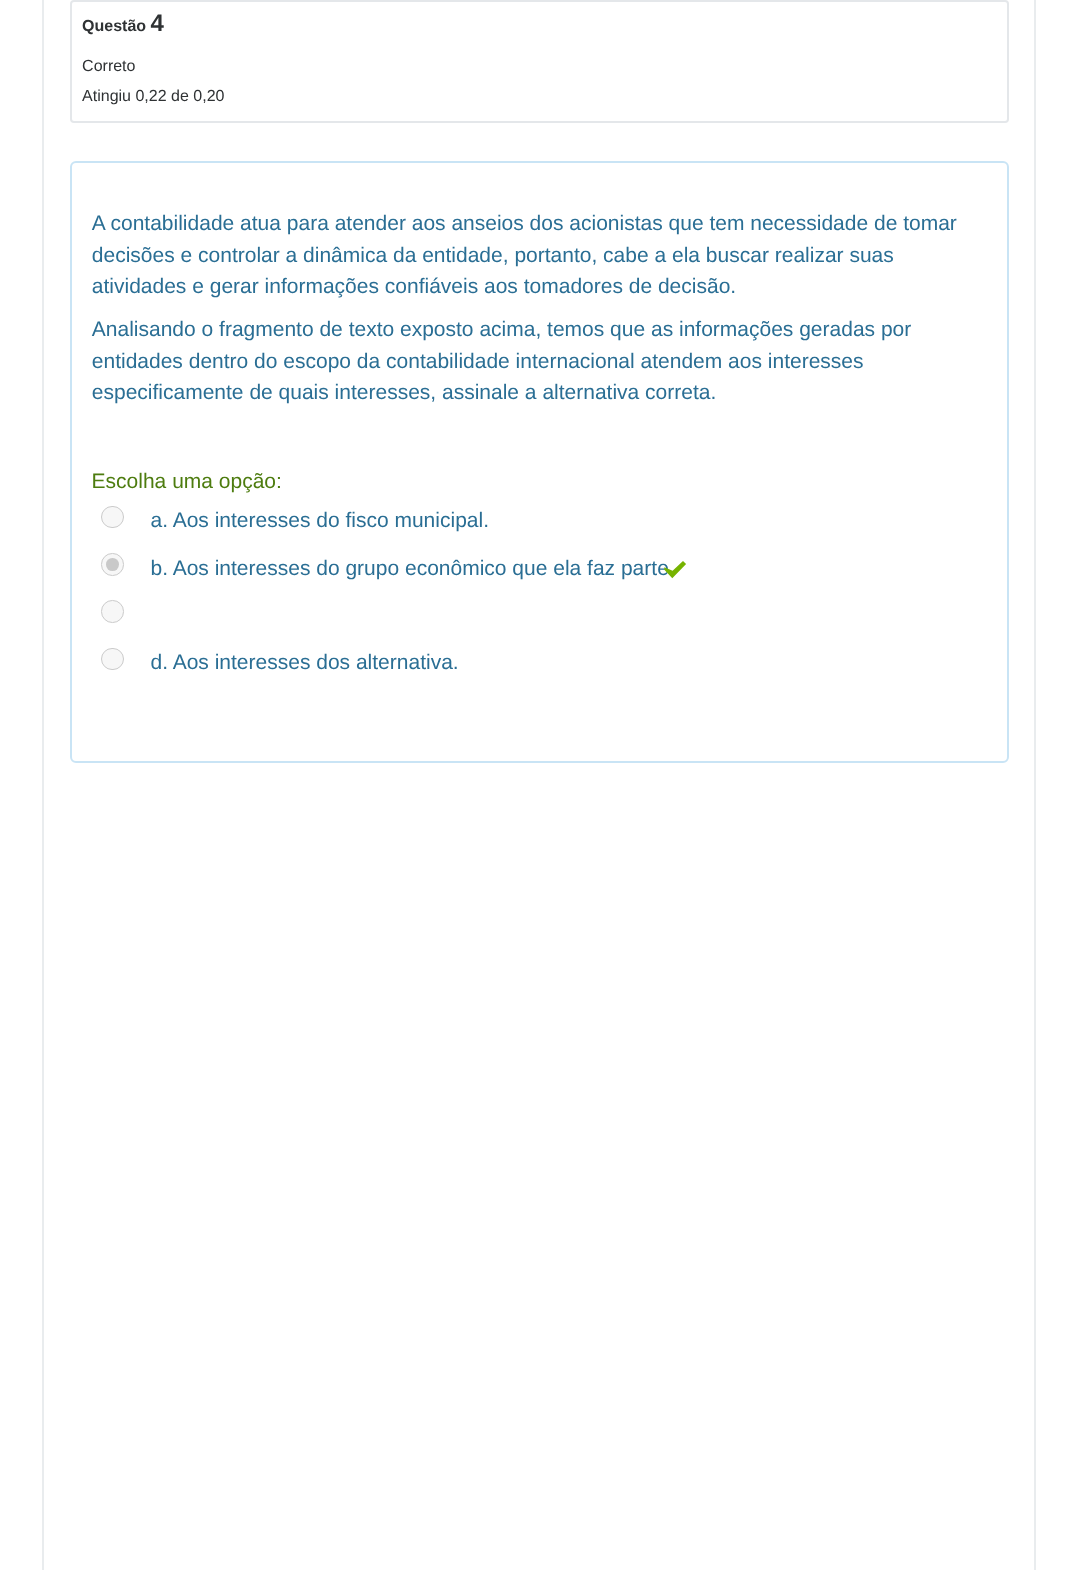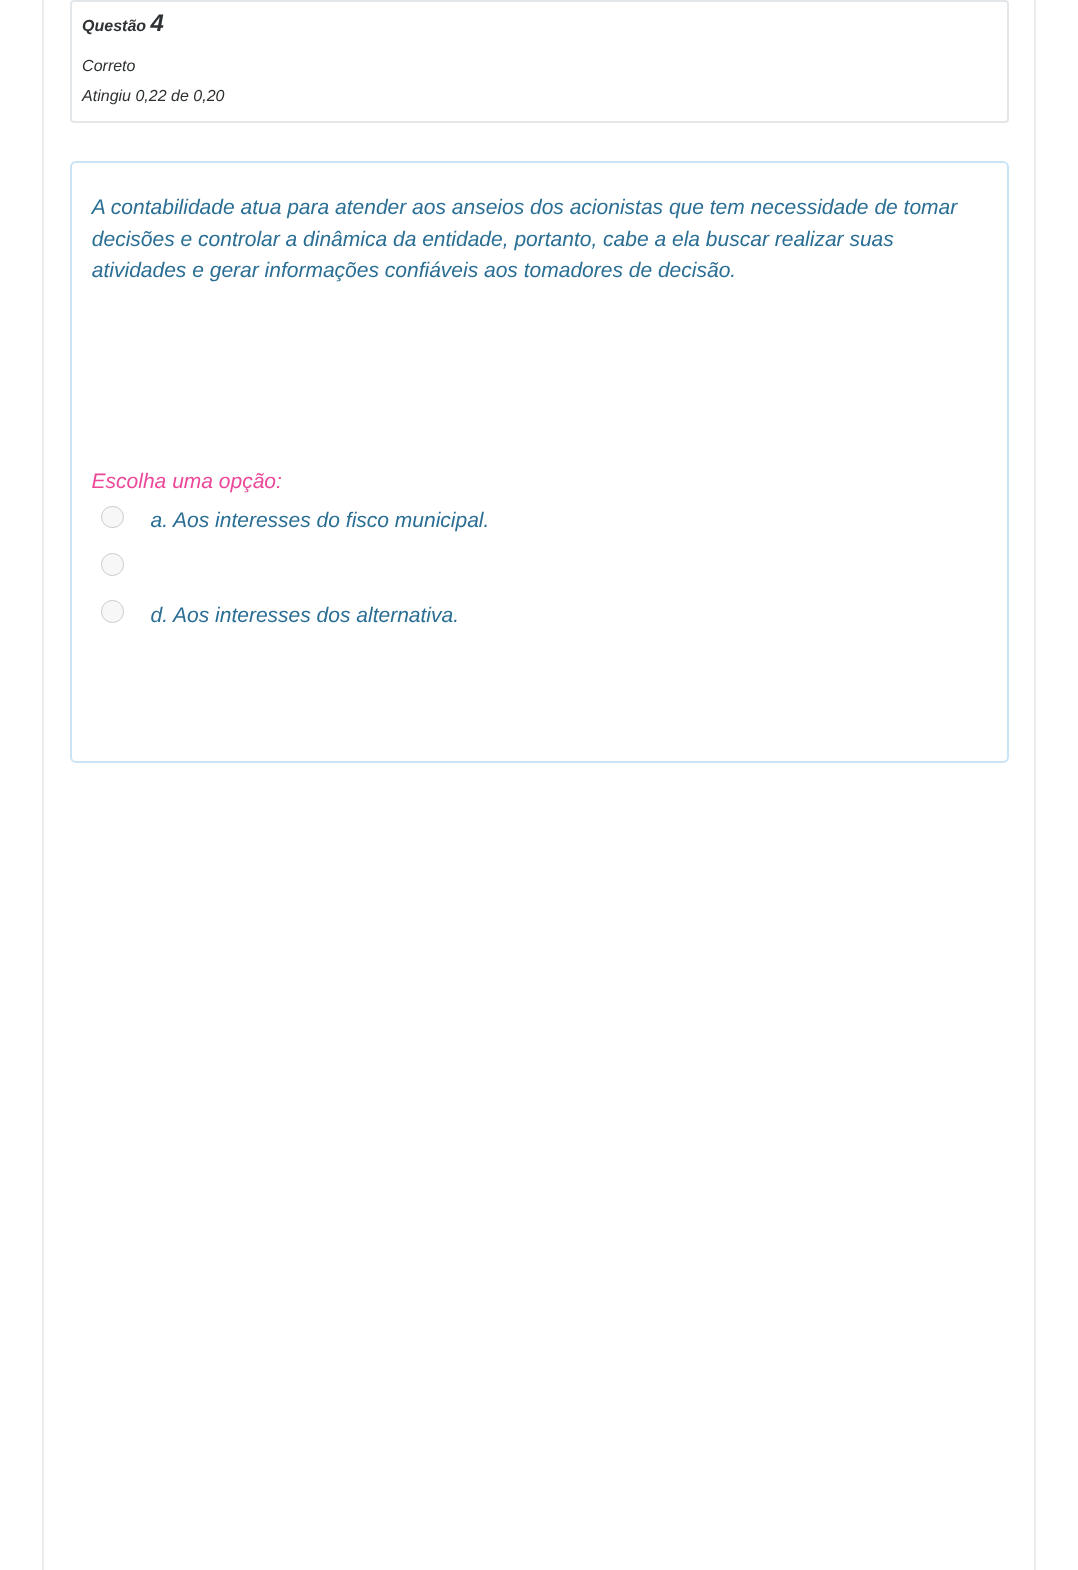--- a/index.html
+++ b/index.html
@@ -15,21 +15,20 @@
     font-family: "Liberation Sans", sans-serif;
     -webkit-font-smoothing: antialiased;
     text-rendering: geometricPrecision;
   }
   .page {
     filter: opacity(1);
     position: relative;
     width: 950px;
     height: 1570px;
     background: #fff;
-    font-style: italic;
   }
   .rule-left {
     position: absolute;
     left: 42.4px; top: 0; height: 1570px;
     width: 1.3px;
     background: #e9ecee;
   }
   .rule-right {
     position: absolute;
     left: 1034.4px; top: 0; height: 1570px;
@@ -68,36 +67,36 @@
     width: 939px;
     height: 601.6px;
     box-sizing: border-box;
     border: 2px solid #c9e4f5;
     border-radius: 6px;
     background: #fff;
   }
   .qtext {
     position: absolute;
     left: 20px;
-    top: 29px;
+    top: 45px;
     width: 880px;
     color: #2a6e94;
     font-size: 21px;
     line-height: 31.5px;
   }
   .qtext p { margin: 0 0 11.5px 0; }
 
   .answer {
     position: absolute;
     left: 19.8px;
     top: 303px;
     width: 890px;
   }
   .prompt {
-    color: #ec4899;
+    color: #4d7c0f;
     font-size: 21px;
     line-height: 31.8px;
   }
   #options {
     position: absolute;
     left: 0;
     top: 37.4px;
     width: 890px;
   }
   .opt {
@@ -153,28 +152,40 @@
 
   <div class="info-box">
     <div class="info-line qno"><span>Questão</span> <span class="num">4</span></div>
     <div class="info-line state">Correto</div>
     <div class="info-line grade">Atingiu 0,22 de 0,20</div>
   </div>
 
   <div class="q-box">
     <div class="qtext">
       <p>A contabilidade atua para atender aos anseios dos acionistas que tem necessidade de tomar decisões e controlar a dinâmica da entidade, portanto, cabe a ela buscar realizar suas atividades e gerar informações confiáveis aos tomadores de decisão.</p>
+      <p>Analisando o fragmento de texto exposto acima, temos que as informações geradas por entidades dentro do escopo da contabilidade internacional atendem aos interesses especificamente de quais interesses, assinale a alternativa correta.</p>
     </div>
     <div class="answer">
       <div class="prompt">Escolha uma opção:</div>
       <div id="options">
           <div class="opt">
             <span class="radio"></span>
             <span class="opt-text">a. Aos interesses do fisco municipal.</span>
           </div>
+          <div class="opt">
+            <span class="radio checked">
+              <span class="dot"></span>
+            </span>
+            <span class="opt-text">b. Aos interesses do grupo econômico que ela faz parte</span>
+  <span class="tick">
+    <svg width="34" height="34" viewBox="0 0 34 34" aria-hidden="true">
+      <path d="M 9.3 19.3 L 17.6 22.8 L 28.0 12.9 L 31.1 16.1 L 17.3 30.2 L 9.3 21.7 Z" fill="#76b300"></path>
+    </svg>
+  </span>
+</div>
           <div class="opt">
             <span class="radio"></span>
           </div>
           <div class="opt">
             <span class="radio"></span>
             <span class="opt-text">d. Aos interesses dos alternativa.</span>
           </div>
         </div>
     </div>
   </div>

